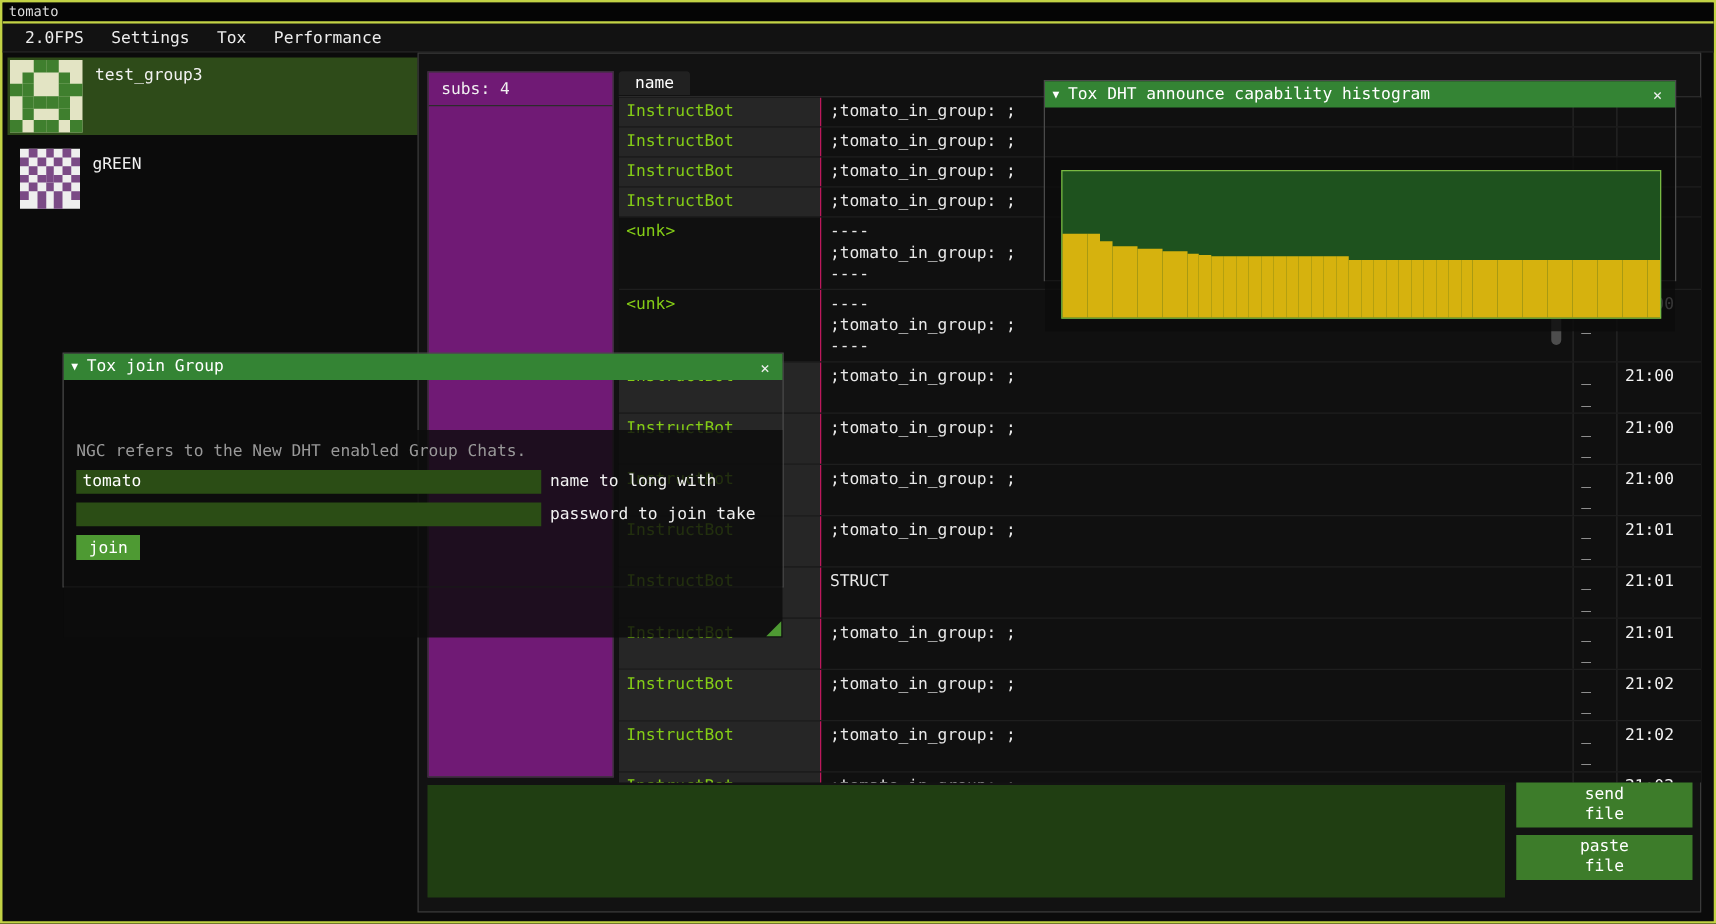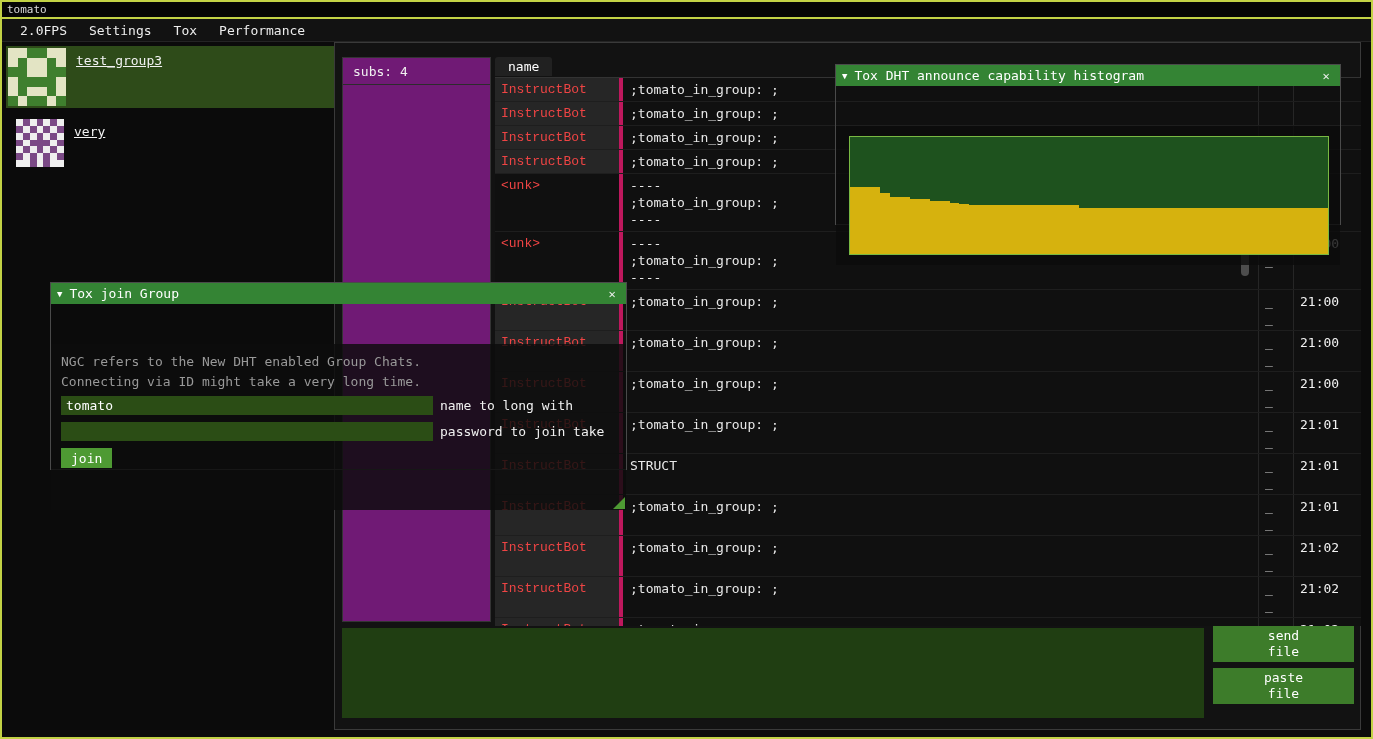--- a/index.html
+++ b/index.html
@@ -6,33 +6,33 @@
 html,body{background:#000;}
 .app{position:relative;width:1373px;height:739px;background:#0b0b0b;border:2px solid var(--window-border,#c2d245);font-family:"DejaVu Sans Mono","Liberation Mono",monospace;font-size:13px;color:#e4e4e4;overflow:hidden;}
 .titlebar{position:absolute;top:0;left:0;right:0;height:17px;background:#050505;border-bottom:2px solid var(--window-border,#c2d245);font-size:11px;line-height:15px;padding:0 5px;color:#dcdcdc;}
 .menubar{position:absolute;top:17px;left:0;right:0;height:23px;background:#121212;border-bottom:1px solid #242424;display:flex;align-items:center;padding-left:7px;}
 .menu-item{padding:3px 11px;color:#ececec;text-align:center;}
 .groups{position:absolute;top:44px;left:4px;width:332px;}
 .group-item{display:flex;align-items:flex-start;margin-bottom:9px;}
 .group-item.selected{background:var(--selected-group-green,#2e4b19);min-height:62px;width:332px;}
 .group-item:not(.selected){padding-left:8px;}
 .group-item .avatar{display:grid;flex:none;margin:2px;}
-.group-label{padding:7px 0 0 8px;color:#f2f2f2;text-decoration:underline;}
+.group-label{padding:7px 0 0 8px;color:#f2f2f2;}
 .chatwin{position:absolute;top:40px;left:332px;width:1027px;height:688px;background:#121212;border:1px solid #3a3a3a;}
 .subs{position:absolute;top:14px;left:7px;width:149px;height:565px;background:#701a75;border:1px solid #343434;}
 .subs-header{padding:6px 10px 5px;border-bottom:1px solid #2c2c2c;color:#f0f0f0;}
 .subs-list{padding-top:4px;}
 .sub-item{padding:2px 0 2px 10px;line-height:16px;color:#ececec;}
 .tabbar{position:absolute;top:14px;left:160px;width:866px;height:21px;border-bottom:1px solid #333;}
 .tab{display:inline-block;padding:2px 13px;background:#212121;border-radius:3px 3px 0 0;color:#fff;}
 .messages{position:absolute;top:35px;left:160px;width:866px;height:548px;overflow:hidden;background:#101010;}
 .mrow{display:flex;align-items:stretch;border-bottom:1px solid #1e1e1e;min-height:23px;}
 .cell{line-height:17px;padding:3px 6px;white-space:pre-line;}
-.cell.name{width:124px;flex:none;color:#ef4444;font-family:Liberation Mono, monospace;}
-.cell.text{flex:1;border-left:4px solid #be185d;padding-left:7px;color:#e8e8e8;}
+.cell.name{width:161px;flex:none;color:#84cc16;}
+.cell.text{flex:1;border-left:1px solid #be185d;padding-left:7px;color:#e8e8e8;}
 .cell.flags{width:35px;flex:none;border-left:1px solid #262626;color:#cfcfcf;}
 .cell.time{width:68px;flex:none;border-left:1px solid #262626;color:#f2f2f2;}
 .mrow.s-bot .cell.name{background:var(--bot-name-gray,#262626);}
 .scroll-thumb{position:absolute;left:906px;top:120px;width:8px;height:113px;background:#4d4d4d;border-radius:4px;}
 .composer-input{position:absolute;left:7px;top:585px;width:862px;height:90px;background:var(--composer-green,#203e12);}
 .file-buttons{position:absolute;left:878px;top:583px;width:141px;}
 .file-btn{display:block;width:141px;height:36px;margin-bottom:6px;background:var(--button-green,#3d7c2a);border:none;color:#fff;font-family:inherit;font-size:13px;line-height:16px;white-space:pre-line;text-align:center;cursor:default;}
 .floatwin{position:absolute;z-index:30;border:1px solid #4a4a4a;}
 .float-title{height:21px;background:var(--titlebar-green,#348434);display:flex;align-items:center;padding:0 6px;color:#fff;}
 .collapse{font-size:9px;margin-right:7px;}
@@ -154,21 +154,21 @@
           <div></div>
           <div style="background: rgb(123, 74, 134);"></div>
           <div></div>
           <div></div>
           <div style="background: rgb(123, 74, 134);"></div>
           <div></div>
           <div style="background: rgb(123, 74, 134);"></div>
           <div></div>
           <div></div>
         </div>
-        <div class="group-label">very</div>
+        <div class="group-label">gREEN</div>
       </div>
     </div>
 
   <div class="chatwin">
     <div class="subs">
       <div class="subs-header">subs: 4</div>
     </div>
     <div class="tabbar">
       <div class="tab">name</div>
     </div>
@@ -339,21 +339,20 @@
   </div>
 
   <div class="floatwin join">
     <div class="float-title">
       <span class="collapse">▼</span>
       <span class="float-title-text">Tox join Group</span>
       <span class="closex">✕</span>
     </div>
     <div class="float-body join-body">
       <div class="desc">NGC refers to the New DHT enabled Group Chats.</div>
-      <div class="desc">Connecting via ID might take a very long time.</div>
       <div id="join-fields">
           <div class="frow">
             <input class="jinput" type="text" value="tomato" style="">
             <div class="flabel">name to long with</div>
           </div>
           <div class="frow">
             <input class="jinput" type="text" style="">
             <div class="flabel">password to join take</div>
           </div>
         </div>

